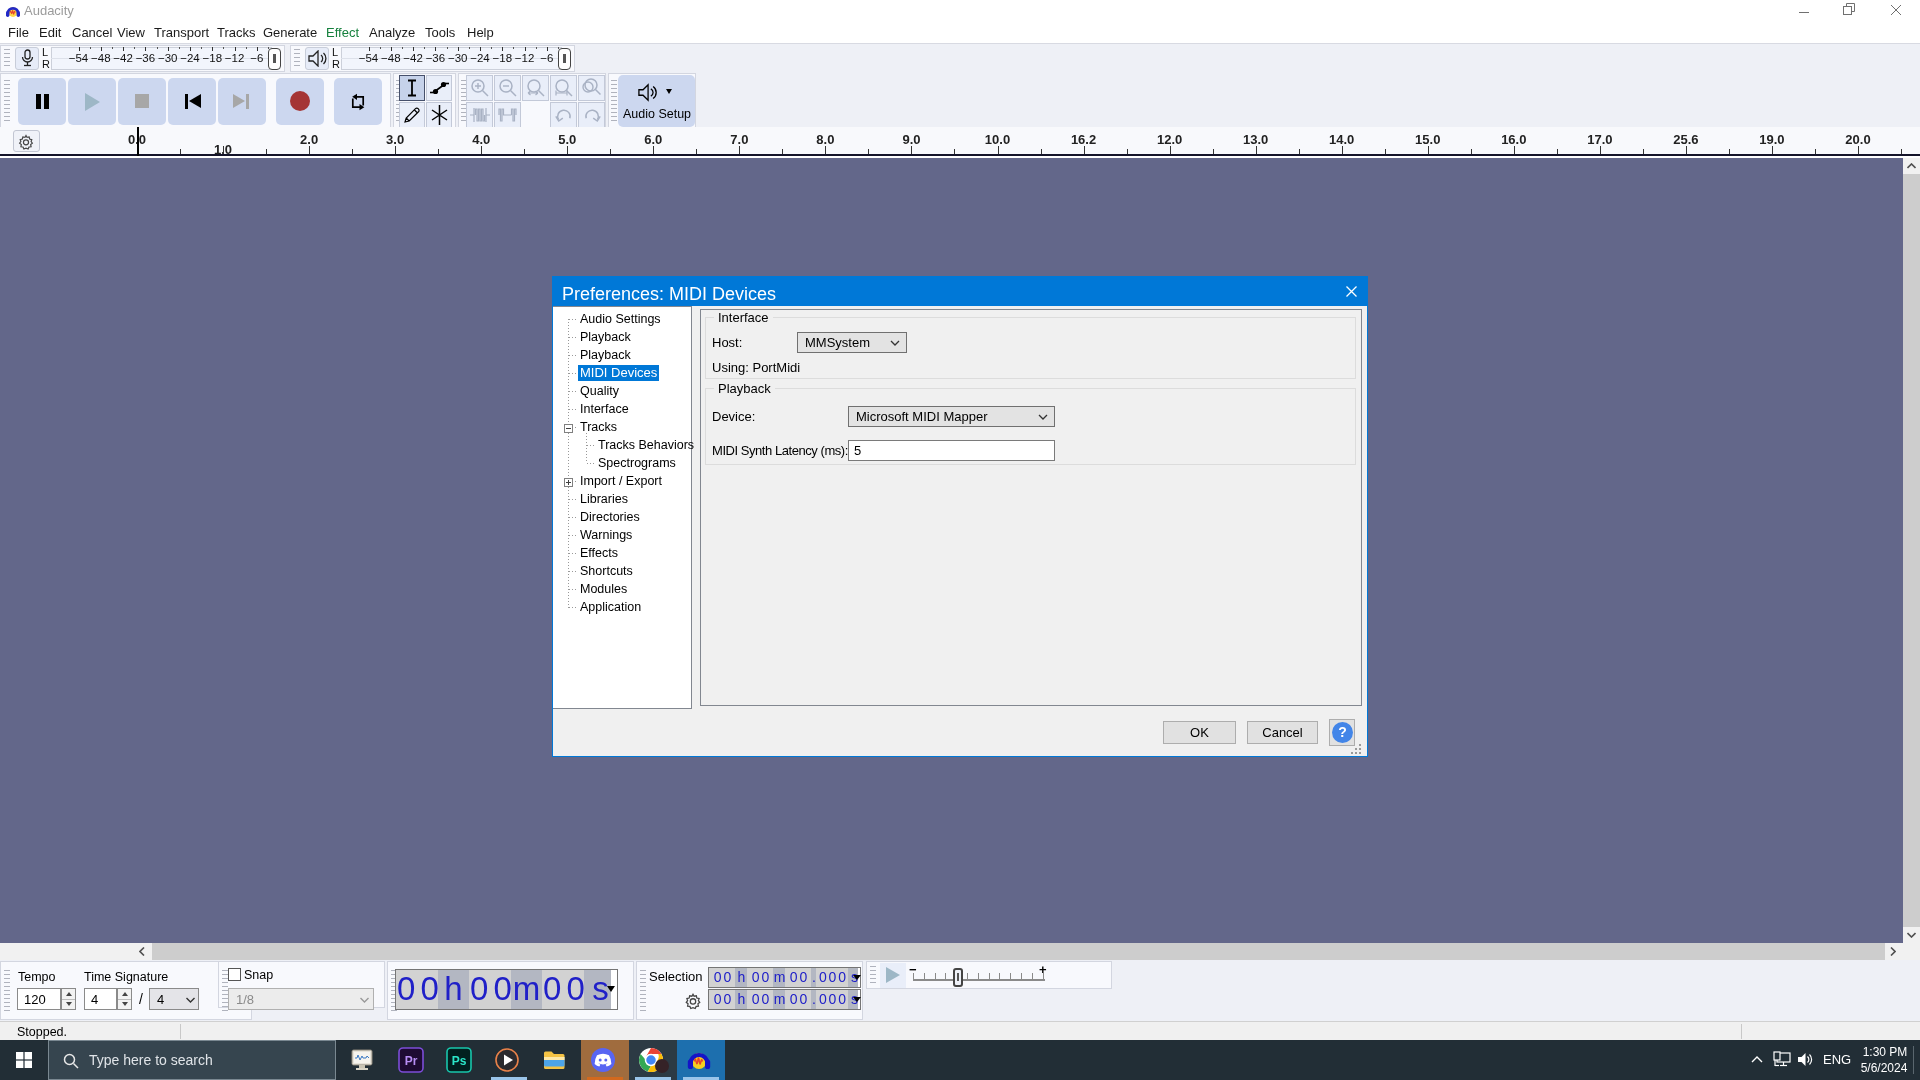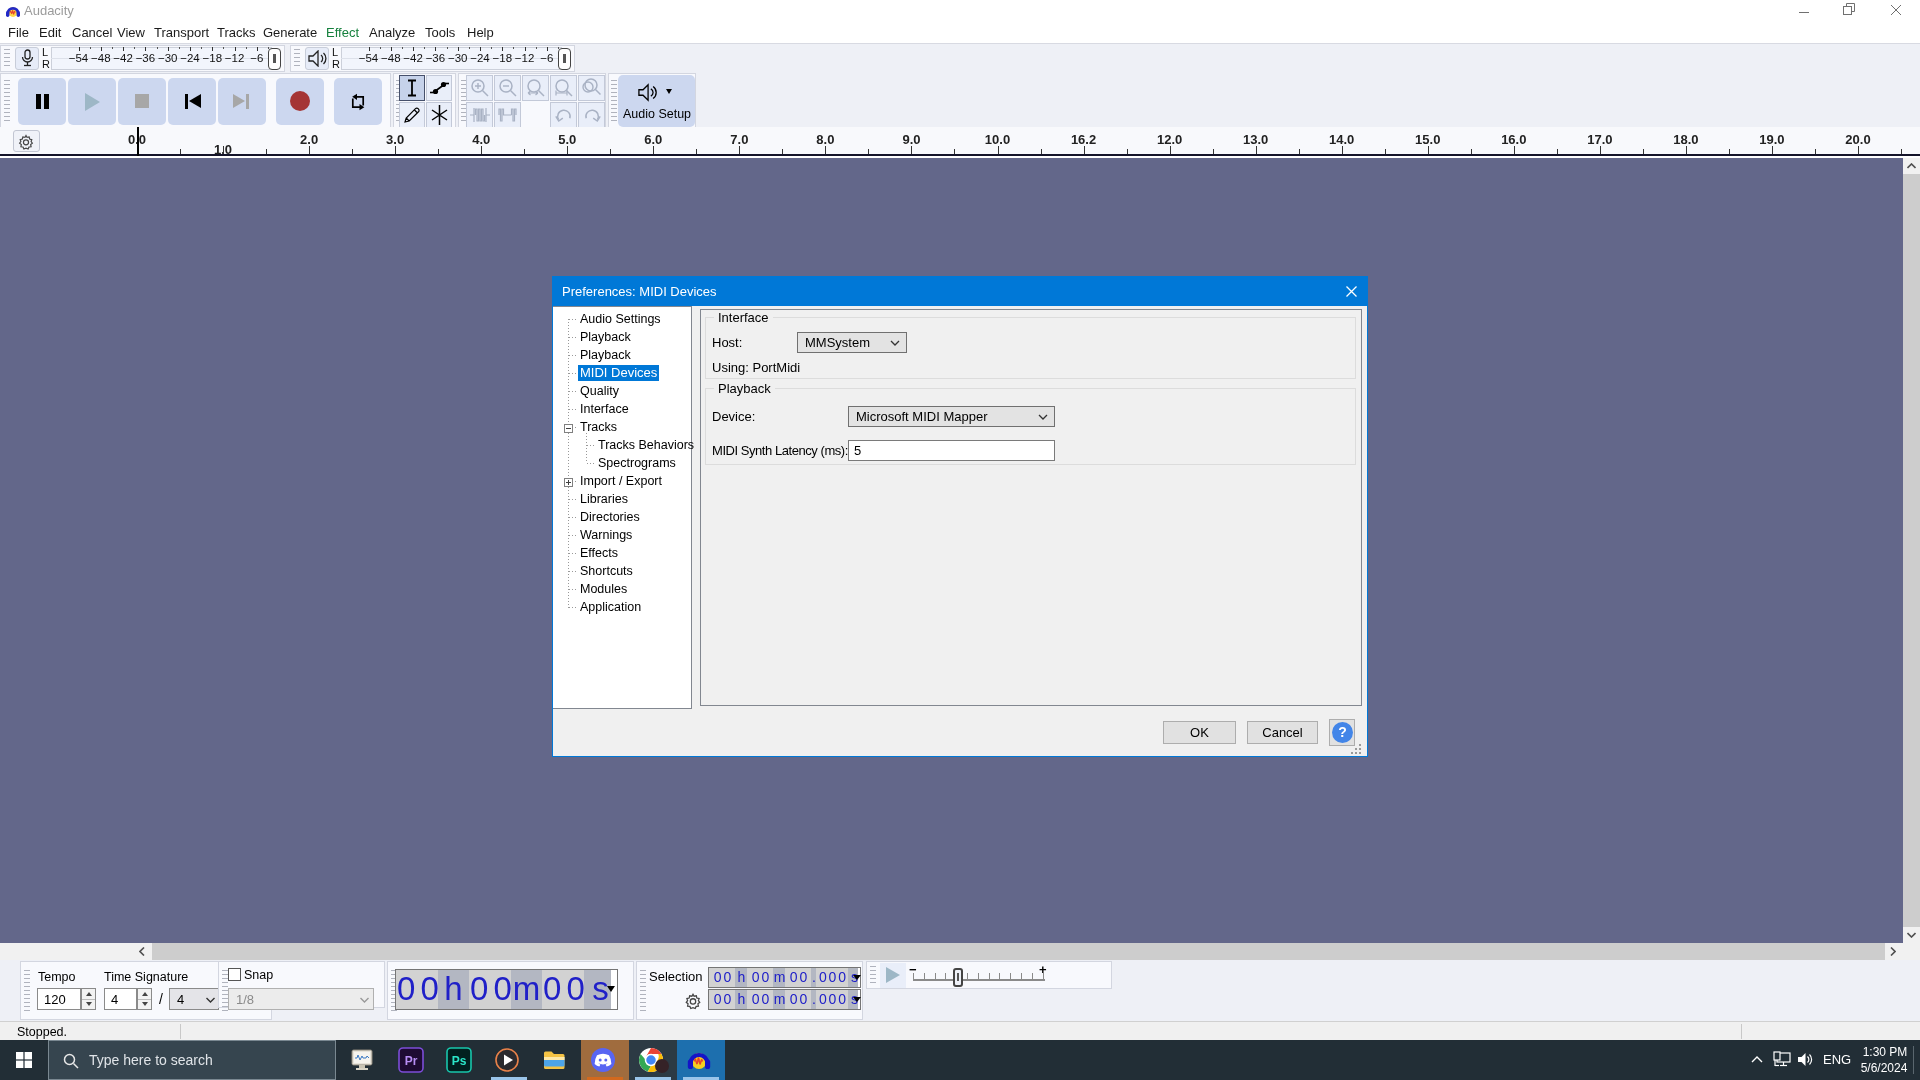--- a/index.html
+++ b/index.html
@@ -307,21 +307,21 @@
 <div class="tick" style="left:1384.7250000000001px;bottom:0;height:5px;"></div>
 <div class="rnum" style="left:1427.75px;top:5px;">15.0</div>
 <div class="tick" style="left:1427.75px;bottom:0;height:8px;"></div>
 <div class="tick" style="left:1470.775px;bottom:0;height:5px;"></div>
 <div class="rnum" style="left:1513.8px;top:5px;">16.0</div>
 <div class="tick" style="left:1513.8px;bottom:0;height:8px;"></div>
 <div class="tick" style="left:1556.825px;bottom:0;height:5px;"></div>
 <div class="rnum" style="left:1599.85px;top:5px;">17.0</div>
 <div class="tick" style="left:1599.85px;bottom:0;height:8px;"></div>
 <div class="tick" style="left:1642.875px;bottom:0;height:5px;"></div>
-<div class="rnum" style="left:1685.8999999999999px;top:5px;">18.0</div>
+<div class="rnum" style="left:1685.8999999999999px;top:5px;">25.6</div>
 <div class="tick" style="left:1685.8999999999999px;bottom:0;height:8px;"></div>
 <div class="tick" style="left:1728.925px;bottom:0;height:5px;"></div>
 <div class="rnum" style="left:1771.95px;top:5px;">19.0</div>
 <div class="tick" style="left:1771.95px;bottom:0;height:8px;"></div>
 <div class="tick" style="left:1814.9750000000001px;bottom:0;height:5px;"></div>
 <div class="rnum" style="left:1858.0px;top:5px;">20.0</div>
 <div class="tick" style="left:1858.0px;bottom:0;height:8px;"></div>
 <div class="tick" style="left:1901.025px;bottom:0;height:5px;"></div>
 <div class="a" style="left:137px;top:0;width:1.5px;height:29px;background:#000;"></div>
 </div>
@@ -339,21 +339,21 @@
 <svg class="a" style="left:139px;top:4px" width="6" height="9" viewBox="0 0 6 9">
       <path d="M5 0.5 L1 4.5 L5 8.5" fill="none" stroke="#505050" stroke-width="1.6"></path>
     </svg>
 <div class="a" style="left:152px;top:0;width:1733px;height:17px;background:#cdcdcd;"></div>
 <svg class="a" style="left:1890px;top:4px" width="6" height="9" viewBox="0 0 6 9">
       <path d="M1 0.5 L5 4.5 L1 8.5" fill="none" stroke="#505050" stroke-width="1.6"></path>
     </svg>
 </div>
 <div class="a" style="left:1903px;top:943px;width:17px;height:17px;background:#f1f1f1;"></div>
 <div class="a" style="left:0;top:960px;width:1920px;height:61px;background:#eef0f6;">
-<div class="tb" style="left:0px;top:1px;width:252px;height:59px;margin-left:20px;">
+<div class="tb" style="left:0px;top:1px;width:252px;height:59px;">
 <div class="grip" style="left:3px;top:8px;height:44px;"></div>
 <div class="lbl" style="left:17px;top:8px;font-size:12.5px;">Tempo</div>
 <div class="lbl" style="left:83px;top:8px;font-size:12.5px;">Time Signature</div>
 <div class="a" style="left:16px;top:26px;width:44px;height:22px;background:#fff;border:1px solid #8a8a8a;font-size:13px;padding:3px 0 0 6px;">120</div>
 <div class="a" style="left:60px;top:26px;width:15px;height:22px;background:#f2f2f2;border:1px solid #8a8a8a;">
 <span class="a" style="left:4px;top:3px;width:0;height:0;border-bottom:4px solid #444;border-left:3.5px solid transparent;border-right:3.5px solid transparent;"></span>
 <span class="a" style="left:4px;top:13px;width:0;height:0;border-top:4px solid #444;border-left:3.5px solid transparent;border-right:3.5px solid transparent;"></span>
 <span class="a" style="left:0;top:10px;width:13px;height:1px;background:#bbb;"></span>
       </div>
 <div class="a" style="left:83px;top:26px;width:33px;height:22px;background:#fff;border:1px solid #8a8a8a;font-size:13px;padding:3px 0 0 6px;">4</div>
@@ -445,21 +445,21 @@
 <div class="a" style="left:90px;top:11px;width:2px;height:8px;background:#555;"></div>
 </div>
 </div>
 <div class="a" style="left:0;top:1021px;width:1920px;height:19px;background:#f0f0f0;border-top:1px solid #d0d0d0;">
 <div class="a" style="left:17px;top:3px;font-size:12.5px;color:#000;">Stopped.</div>
 <div class="a" style="left:180px;top:2px;width:1px;height:15px;background:#c8c8c8;"></div>
 <div class="a" style="left:1741px;top:2px;width:1px;height:15px;background:#c8c8c8;"></div>
 </div>
 <div class="a" style="left:552px;top:276px;width:816px;height:481px;background:#f0f0f0;border:1px solid #0078d7;">
 <div class="a" style="left:0;top:0;width:814px;height:29px;background:#0078d7;">
-<div class="a" style="left:9px;top:7px;font-size:13px;color:#fff;">Preferences: MIDI Devices</div>
+<div class="a" style="left:9px;top:7px;font-size:18px;color:#fff;">Preferences: MIDI Devices</div>
 <svg class="a" style="left:793px;top:9px" width="11" height="11" viewBox="0 0 11 11">
         <path d="M0.5 0.5 L10.5 10.5 M10.5 0.5 L0.5 10.5" stroke="#fff" stroke-width="1.3"></path>
       </svg>
 </div>
 <div class="a" style="left:0px;top:29px;width:139px;height:403px;background:#fff;border:1px solid #828790;border-left:none;">
 <div class="a" style="left:16px;top:12px;width:9px;height:1px;background:repeating-linear-gradient(to right,#999 0 1px,transparent 1px 3px);"></div>
 <div class="treeitem" style="left:27px;top:3px;">Audio Settings</div>
 <div class="a" style="left:16px;top:30px;width:9px;height:1px;background:repeating-linear-gradient(to right,#999 0 1px,transparent 1px 3px);"></div>
 <div class="treeitem" style="left:27px;top:21px;">Playback</div>
 <div class="a" style="left:16px;top:48px;width:9px;height:1px;background:repeating-linear-gradient(to right,#999 0 1px,transparent 1px 3px);"></div>

